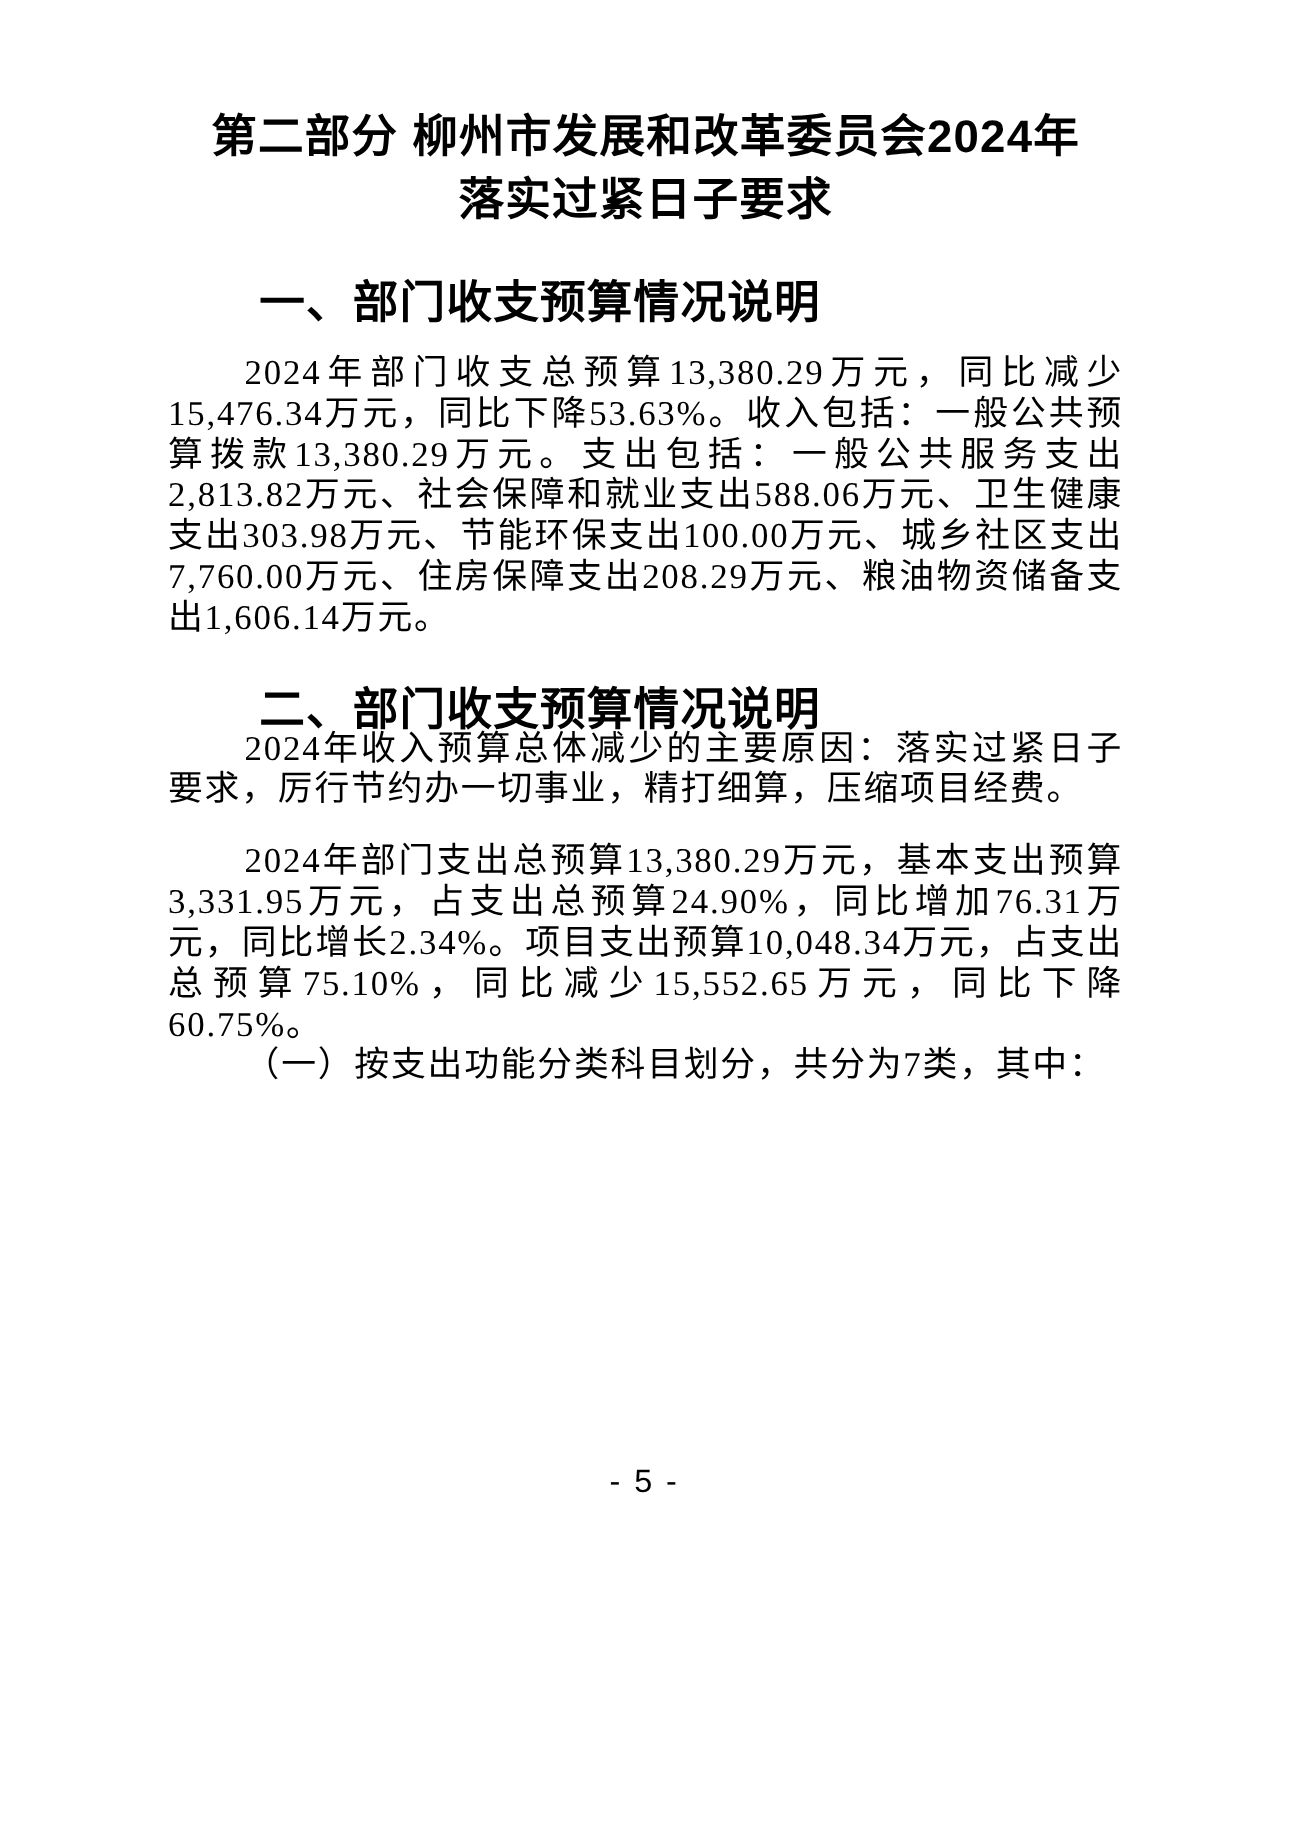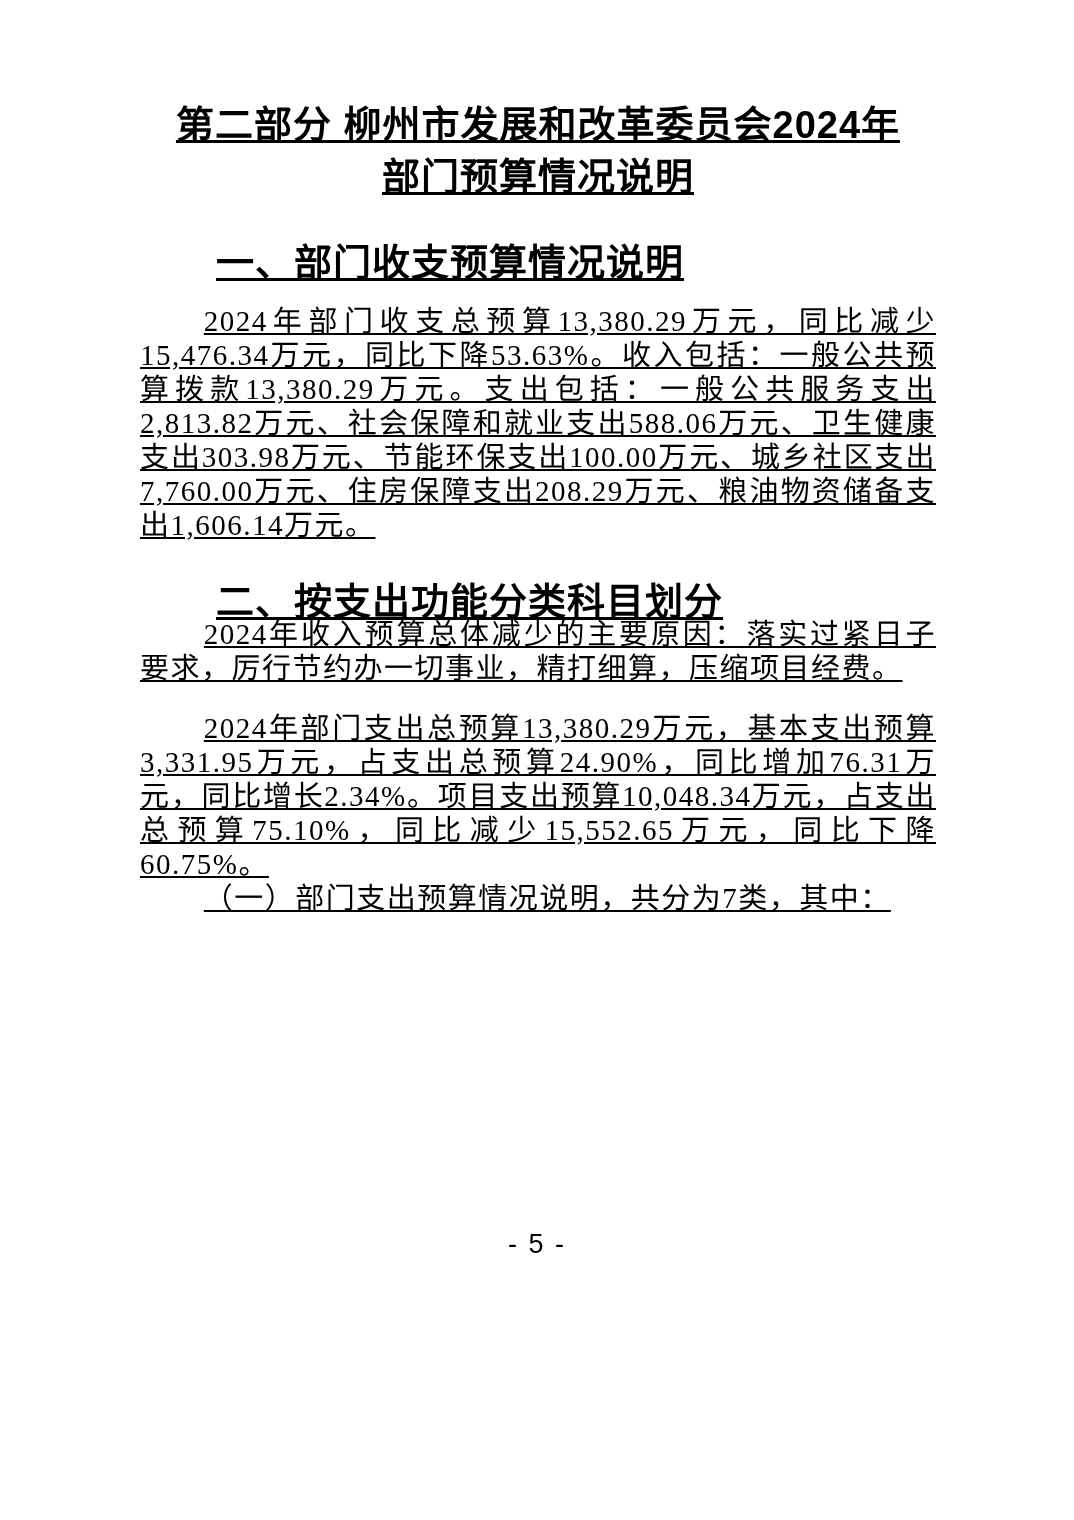--- a/index.html
+++ b/index.html
@@ -4,26 +4,25 @@
 <style>
   * { margin: 0; padding: 0; box-sizing: border-box; }
   html, body {
     background: #ffffff;
     font-family: "Liberation Serif", "DejaVu Serif", serif;
   }
   .page {
     position: relative;
     width: 1074px;
     height: 1268px;
-    margin: 14px auto;
+    margin: 4px auto;
     background: #ffffff;
     color: #000000;
     padding: 0 138px 0 140px;
     overflow: hidden;
-    text-decoration: underline;
   }
   .doc-title {
     margin-top: 85px;
     text-align: center;
     font-family: "Liberation Sans", "DejaVu Sans", sans-serif;
     font-weight: bold;
     font-size: 38px;
     line-height: 52px;
     letter-spacing: 1px;
   }
@@ -61,27 +60,27 @@
     color: #000000;
   }
 </style>
 </head>
 <body>
 
 <div class="page">
 
   <h1 class="doc-title">
     <span>第二部分 柳州市发展和改革委员会2024年</span><br>
-    <span>部门预算情况说明</span>
+    <span>落实过紧日子要求</span>
   </h1>
 
   <h2 class="section-heading">一、部门收支预算情况说明</h2>
   <p class="body-para">2024年部门收支总预算13,380.29万元，同比减少15,476.34万元，同比下降53.63%。收入包括：一般公共预算拨款13,380.29万元。支出包括：一般公共服务支出2,813.82万元、社会保障和就业支出588.06万元、卫生健康支出303.98万元、节能环保支出100.00万元、城乡社区支出7,760.00万元、住房保障支出208.29万元、粮油物资储备支出1,606.14万元。</p>
 
-  <h2 class="section-heading">二、按支出功能分类科目划分</h2>
+  <h2 class="section-heading">二、部门收支预算情况说明</h2>
   <p class="body-para follow">2024年收入预算总体减少的主要原因：落实过紧日子要求，厉行节约办一切事业，精打细算，压缩项目经费。</p>
 
   <p class="body-para">2024年部门支出总预算13,380.29万元，基本支出预算3,331.95万元，占支出总预算24.90%，同比增加76.31万元，同比增长2.34%。项目支出预算10,048.34万元，占支出总预算75.10%，同比减少15,552.65万元，同比下降60.75%。</p>
-  <p class="body-para follow">（一）部门支出预算情况说明，共分为7类，其中：</p>
+  <p class="body-para follow">（一）按支出功能分类科目划分，共分为7类，其中：</p>
 
   <div class="page-footer">- 5 -</div>
 
 </div>
 
 </body></html>

